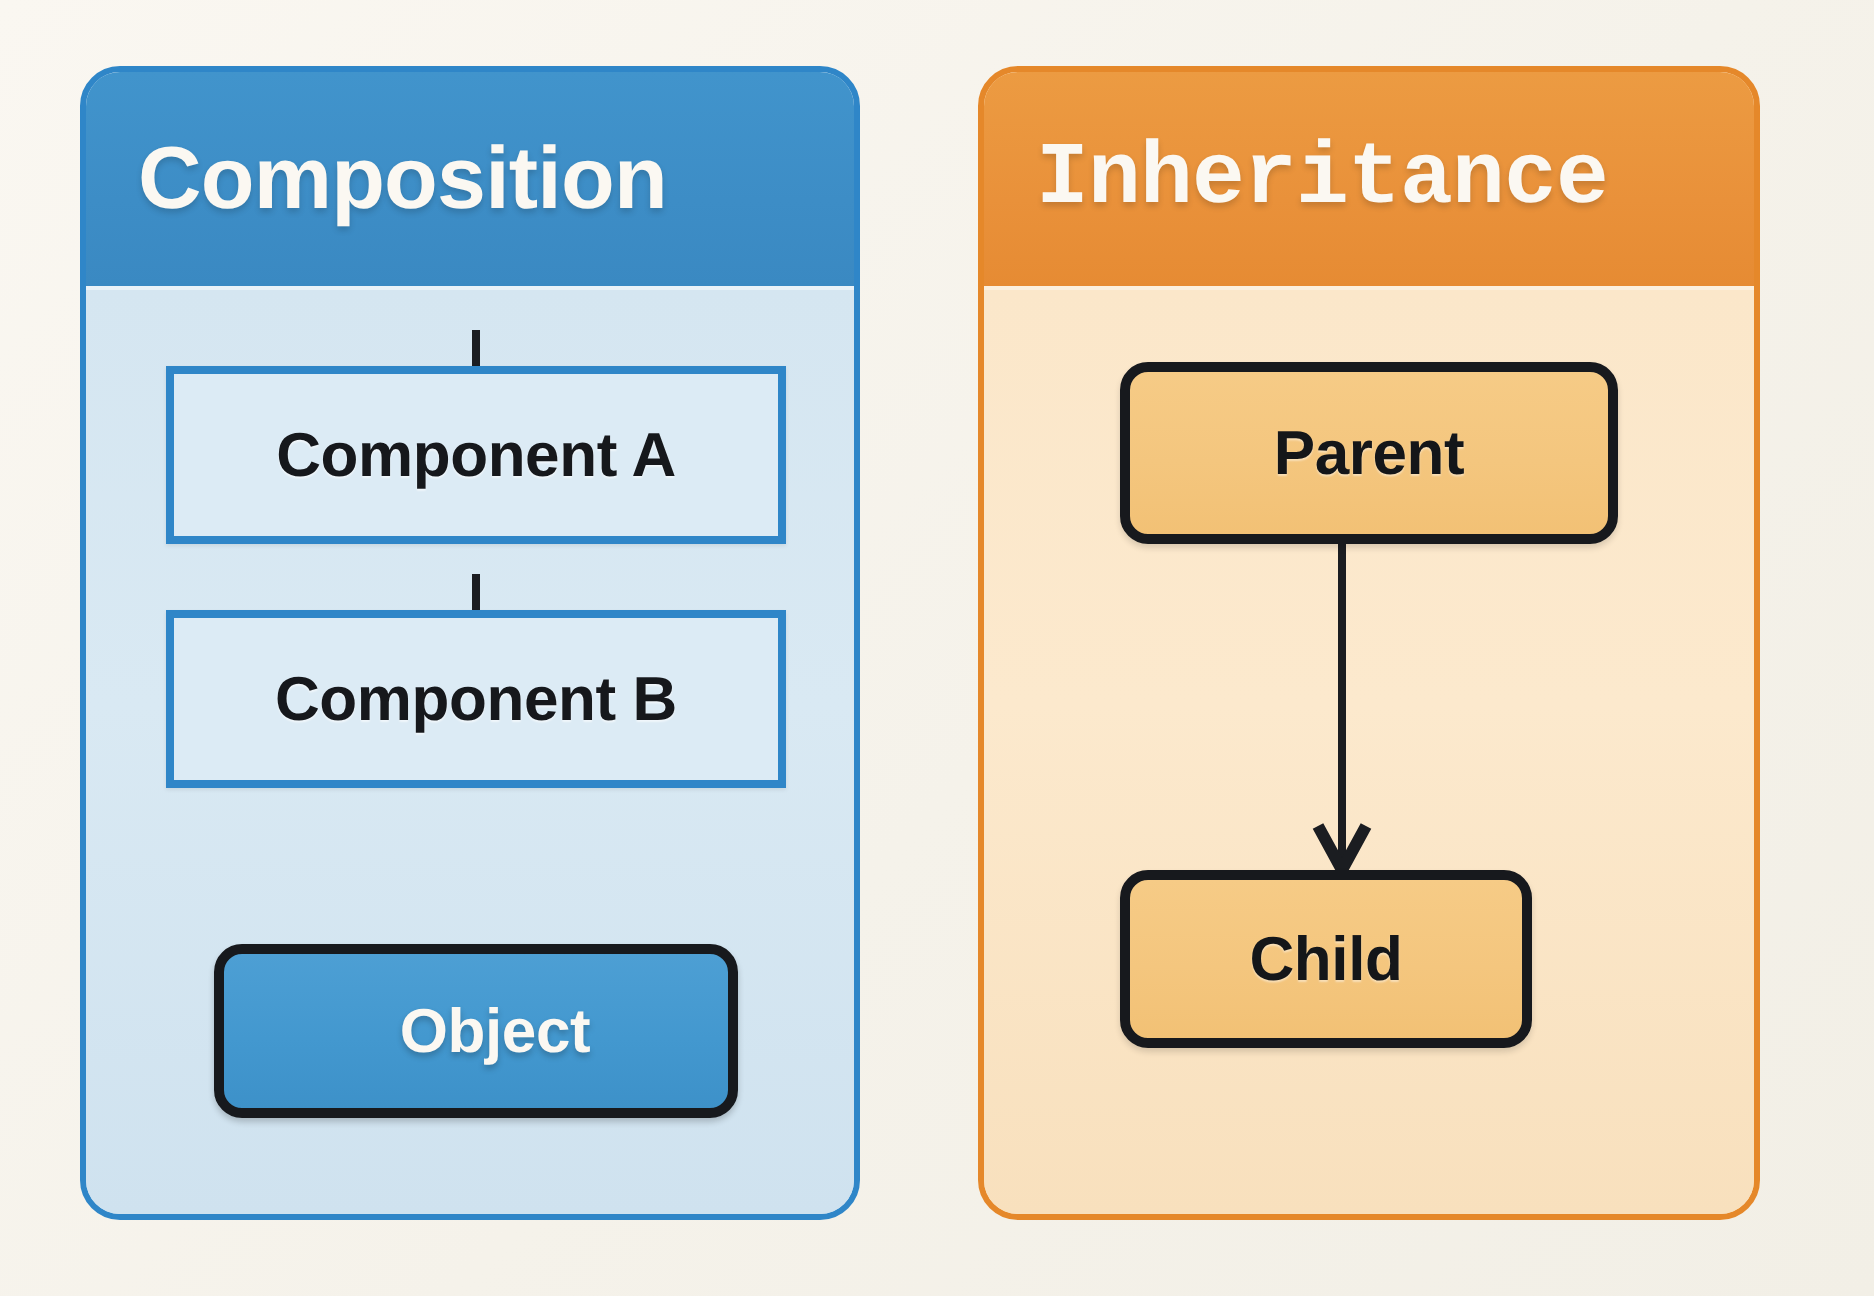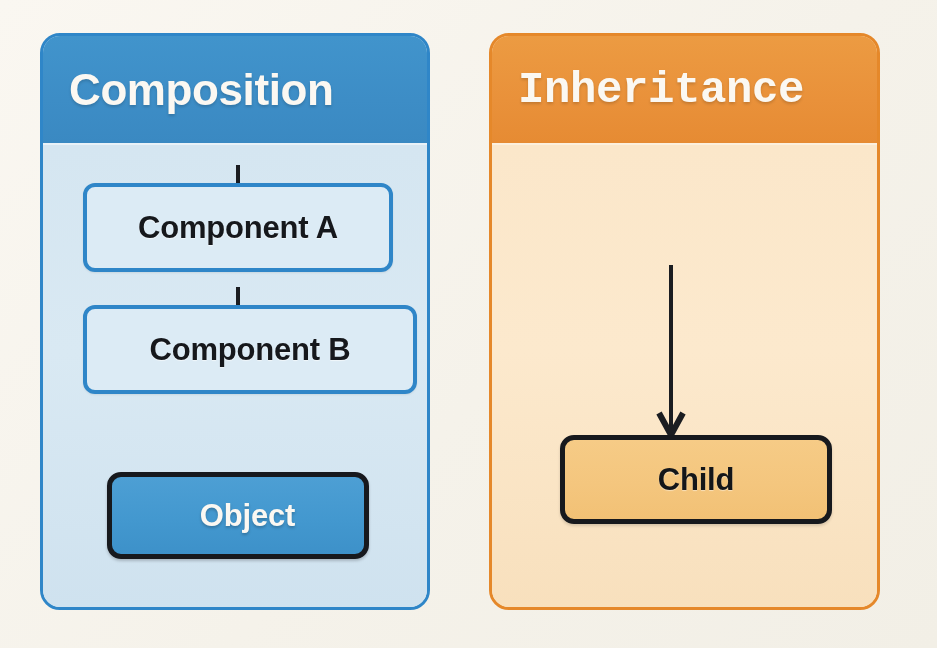--- a/index.html
+++ b/index.html
@@ -89,21 +89,21 @@
     border-top: 2px solid rgba(255,255,255,0.5);
   }
 
   
   .node {
     position: absolute;
     box-sizing: border-box;
     display: flex;
     align-items: center;
     justify-content: center;
-    border-radius: 12px;
+    border-radius: 0;
     z-index: 3;
   }
   .node-label {
     font-size: 31px;
     font-weight: bold;
     line-height: 1;
     letter-spacing: -0.2px;
   }
 
   
@@ -167,39 +167,42 @@
     </div>
     <div class="card-body"></div>
 
     <div class="connector" id="conn-a-b" style="left:193px; top:129px; width:4px; height:46px;"></div>
     <div class="connector" id="conn-b-obj" style="left:193px; top:251px; width:4px; height:92px;"></div>
 
     <div class="node component" style="left:40px; top:147px; width:310px; height:89px;">
       <span class="node-label">Component A</span>
     </div>
 
-    <div class="node component" style="left:40px; top:269px; width:334px; height:89px;">
+    <div class="node component" style="left:40px; top:269px; width:310px; height:89px;">
       <span class="node-label">Component B</span>
     </div>
 
     <div class="node object" style="left:64px; top:436px; width:262px; height:87px;padding-left:19px;">
       <span class="node-label">Object</span>
     </div>
   </div>
 
   <div class="card orange">
     <div class="card-header">
       <span class="card-title">Inheritance</span>
     </div>
     <div class="card-body"></div>
 
     <svg class="arrow-svg" style="left:164px; top:229px; width:30px; height:176px;" viewBox="0 0 30 176">
       <line x1="15" y1="0" x2="15" y2="168" stroke="#1b1d21" stroke-width="4"></line>
       <polyline points="3,148 15,170 27,148" fill="none" stroke="#1b1d21" stroke-width="6" stroke-linecap="butt" stroke-linejoin="miter"></polyline>
     </svg>
 
-
-    <div class="node tan" style="left:68px; top:399px; width:272px; height:89px;">
+    <div class="node tan" style="left:68px; top:145px; width:249px; height:91px;">
+      <span class="node-label">Parent</span>
+    </div>
+
+    <div class="node tan" style="left:68px; top:399px; width:206px; height:89px;">
       <span class="node-label">Child</span>
     </div>
   </div>
 
 </div>
 
 </body></html>

